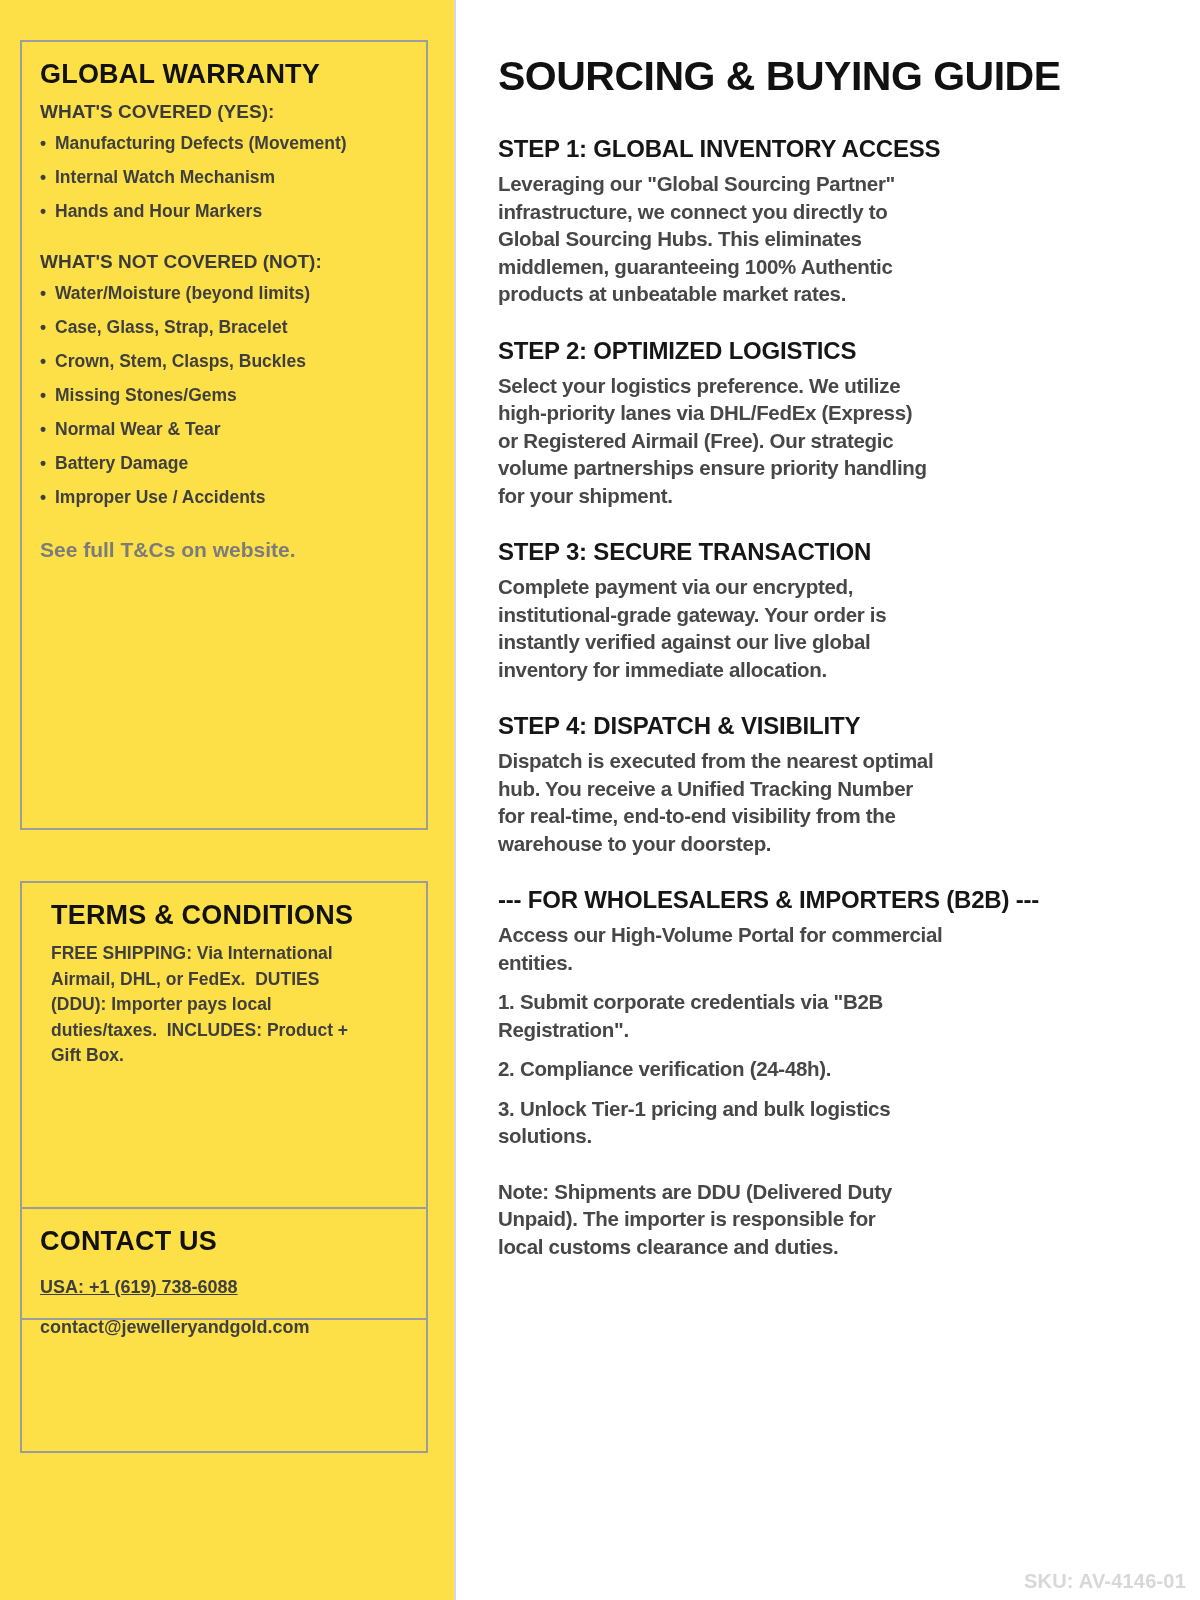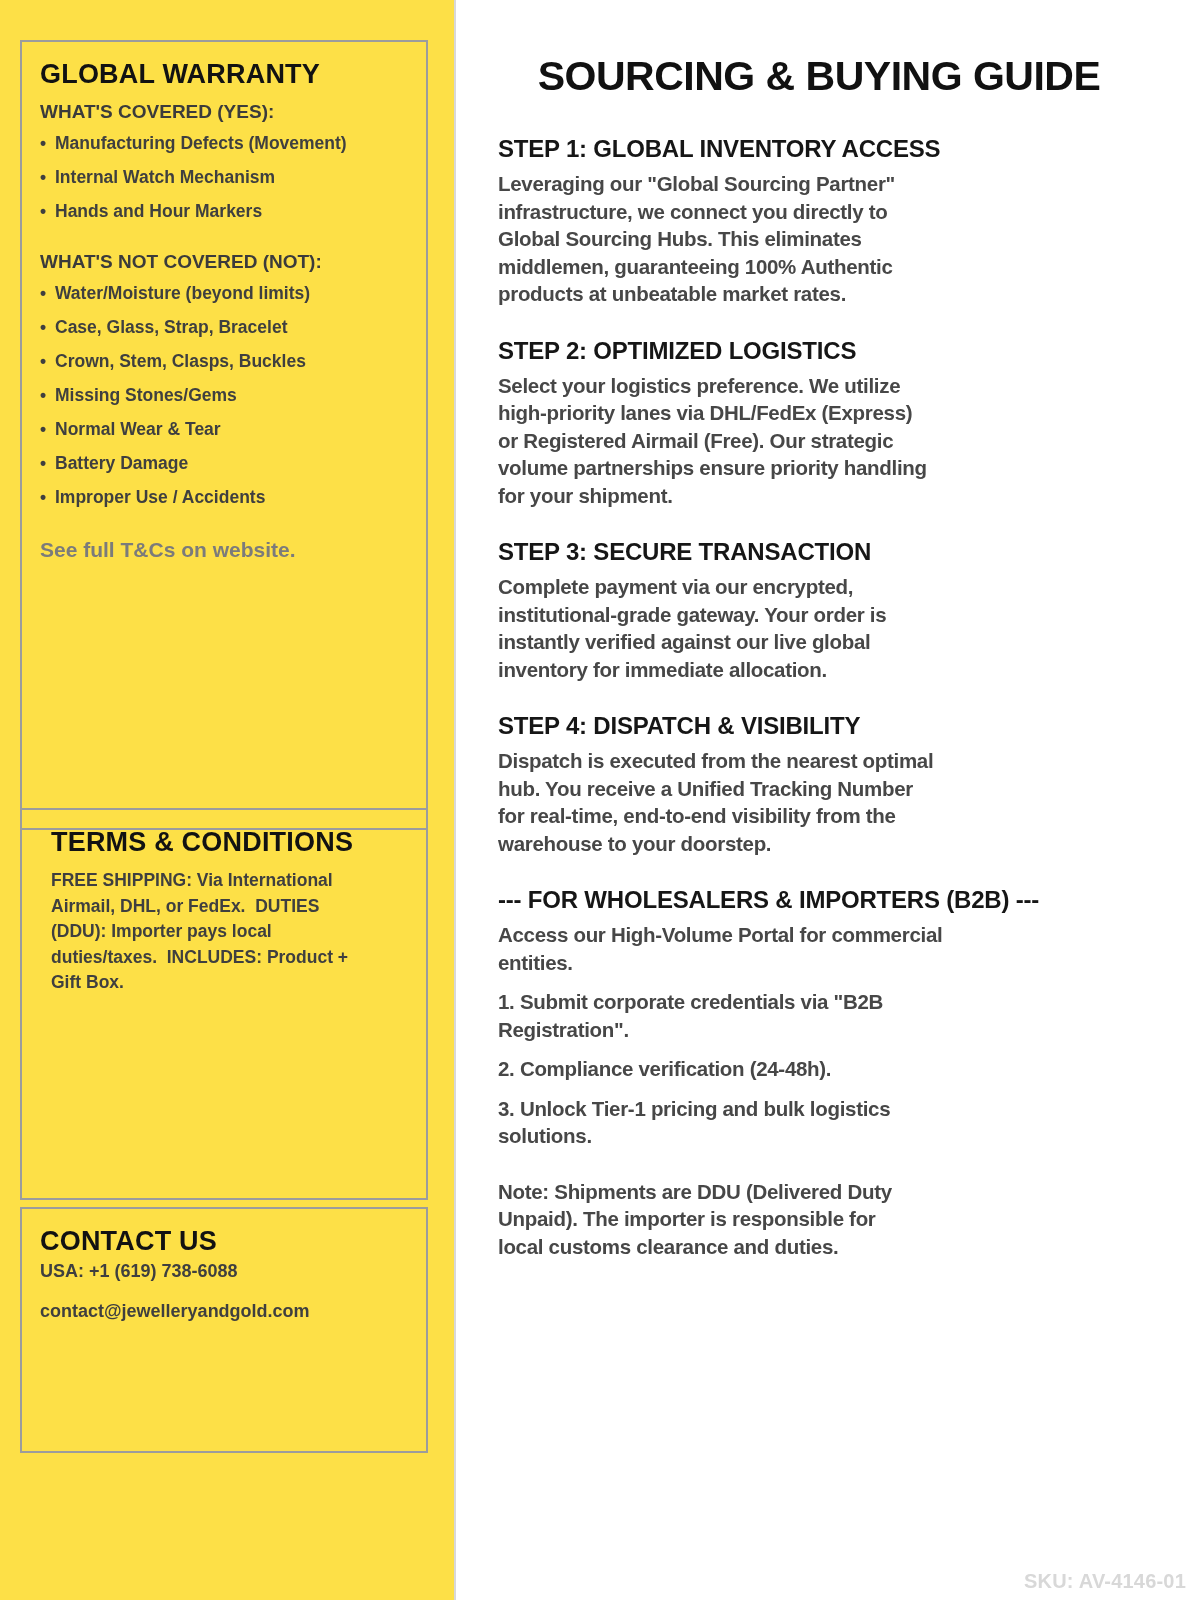--- a/index.html
+++ b/index.html
@@ -27,21 +27,21 @@
   }
   .panel {
     position: absolute;
     left: 20px;
     width: 408px;
     border: 2px solid #9c9c9c;
     box-sizing: border-box;
     padding: 16px 18px;
   }
   .panel-warranty { top: 40px;  height: 790px; }
-  .panel-terms    { top: 808px; height: 392px; padding-left: 29px; }
+  .panel-terms    { top: 881px; height: 439px; padding-left: 29px; }
   .panel-contact  { top: 1207px; height: 246px; }
 
   .panel h2 {
     margin: 0;
     font-size: 27px;
     line-height: 32px;
     font-weight: bold;
     color: #121212;
     letter-spacing: 0.2px;
   }
@@ -104,21 +104,21 @@
     box-sizing: border-box;
     padding: 52px 60px 0 40px;
   }
   .main h1 {
     margin: 0 0 34px 0;
     font-size: 41px;
     line-height: 48px;
     font-weight: bold;
     color: #111111;
     letter-spacing: -0.5px;
-    text-align: center;
+    text-align: left;
     white-space: nowrap;
   }
   .step-heading {
     margin: 28px 0 6px 0;
     font-size: 24px;
     line-height: 30px;
     font-weight: bold;
     color: #161616;
     letter-spacing: -0.2px;
   }
@@ -178,21 +178,21 @@
       <h2>TERMS &amp; CONDITIONS</h2>
       <p class="panel-body">FREE SHIPPING: Via International
 Airmail, DHL, or FedEx.  DUTIES
 (DDU): Importer pays local
 duties/taxes.  INCLUDES: Product +
 Gift Box.</p>
     </section>
 
     <section class="panel panel-contact">
       <h2>CONTACT US</h2>
-      <p class="contact-line" style="margin-top:2px;">USA: +1 (619) 738-6088</p>
+      <p class="contact-line" style="margin-top:18px;text-decoration:underline;">USA: +1 (619) 738-6088</p>
       <p class="contact-line">contact@jewelleryandgold.com</p>
     </section>
 
   </aside>
 
   <main class="main">
 
     <h1>SOURCING &amp; BUYING GUIDE</h1>
 
     <section class="step-section">

